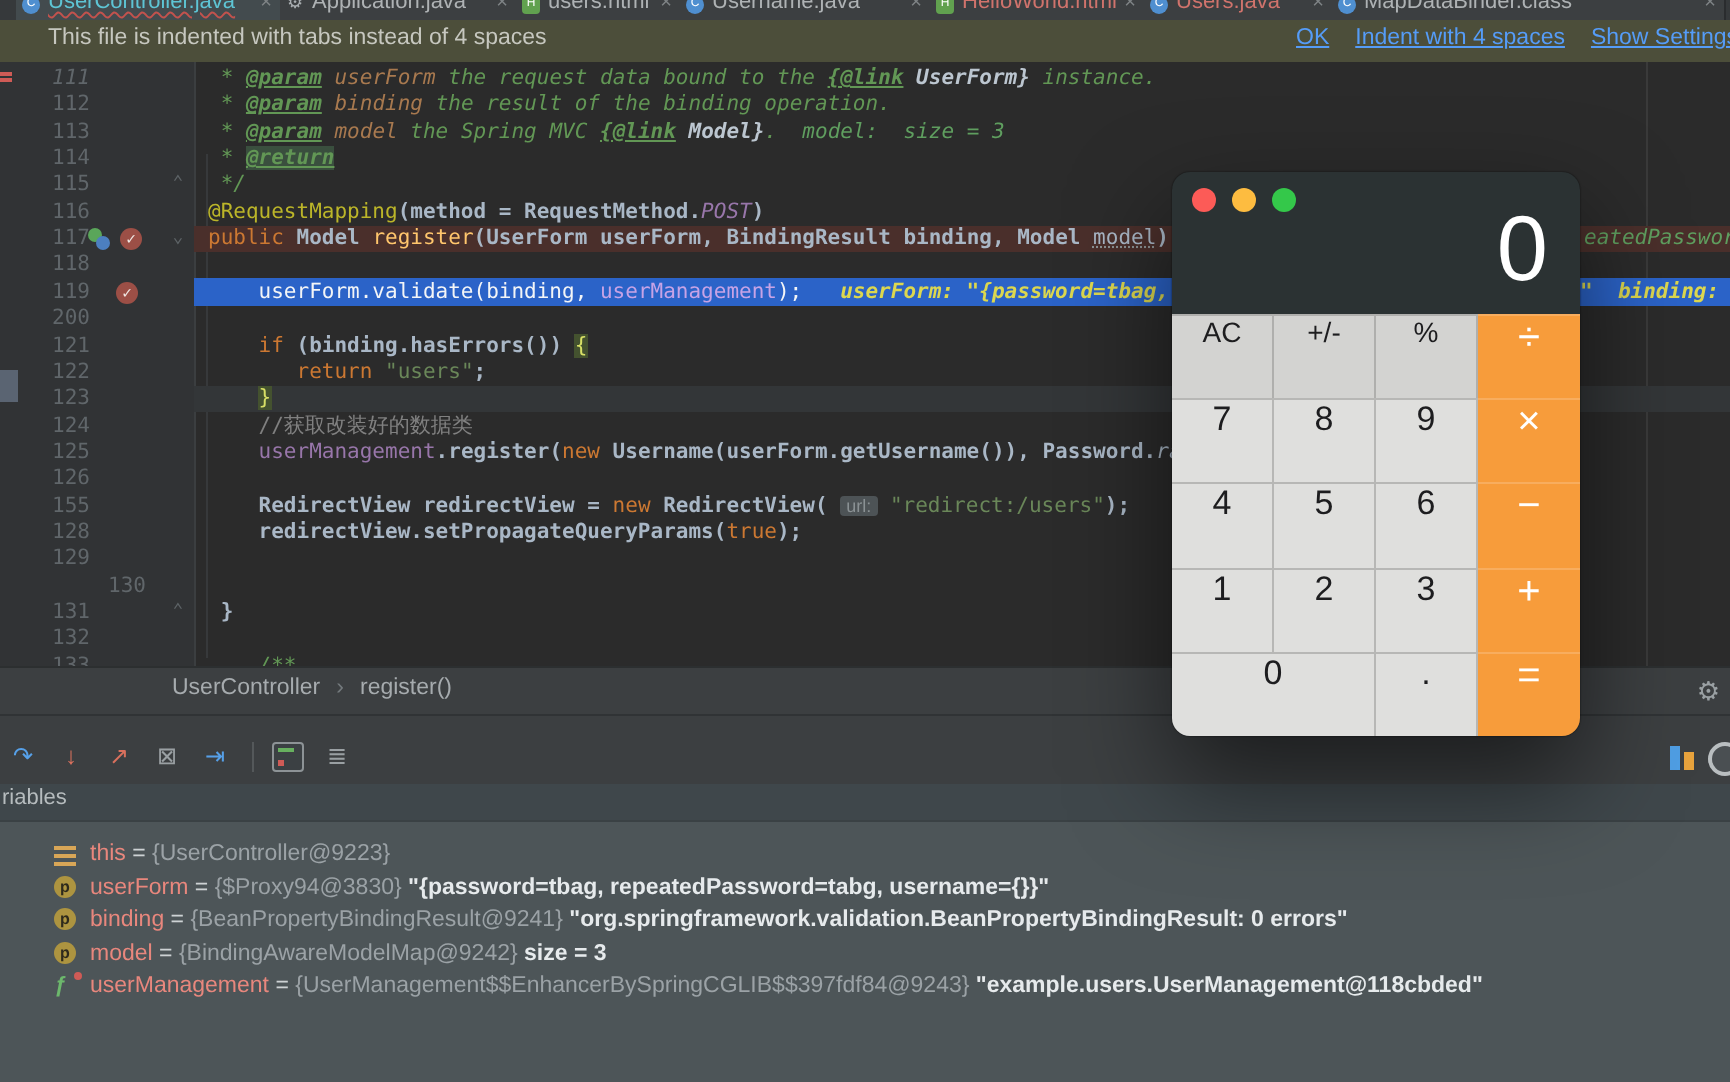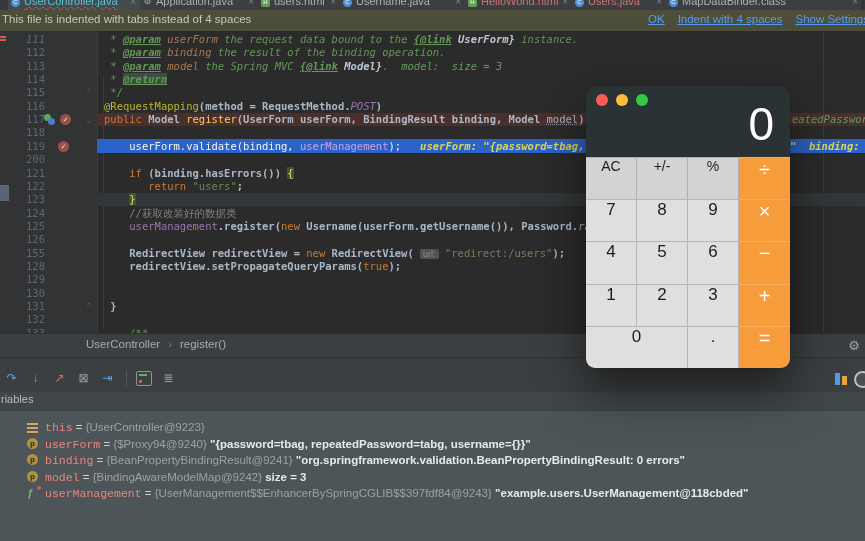--- a/index.html
+++ b/index.html
@@ -12,21 +12,21 @@
   .tlabel{position:absolute;top:-5px;left:16px;font-size:11px;color:#aeb2b4;white-space:nowrap;}
   .tlabel.terr{color:#d0736c;}
   .tlabel.tsel{color:#5ec4d4;text-decoration:underline wavy #c4524d 1px;text-underline-offset:1px;}
   .ticon{position:absolute;left:3px;top:-2px;width:9px;height:9px;font-size:6px;line-height:9px;text-align:center;color:#fff;}
   .ti-java-class,.ti-class-file{background:#4f8fd0;border-radius:50%;}
   .ti-html{background:#61a14f;border-radius:2px;}
   .ti-gear{color:#a8adb0;font-size:9px;top:-3px;}
   .tclose{position:absolute;right:4px;top:-4px;font-size:10px;color:#7f8486;}
   
   .notif{position:absolute;left:0;top:10px;width:865px;height:21px;background:#4c4e3a;border-bottom:1px solid #3e402f;}
-  .notif-msg{position:absolute;left:2px;top:3px;font-size:11.5px;color:#c6c7bf;}
+  .notif-msg{position:absolute;left:24px;top:3px;font-size:11.5px;color:#c6c7bf;}
   .notif-links{position:absolute;left:648px;top:3px;display:flex;gap:13px;white-space:nowrap;}
   .notif-links a{font-size:11.5px;color:#559cf7;text-decoration:underline;cursor:pointer;}
   
   .editor{position:absolute;left:0;top:31px;width:865px;height:302px;background:#2b2b2b;overflow:hidden;
           font-family:"DejaVu Sans Mono",monospace;font-size:10.5px;}
   .gutter-bg{position:absolute;left:0;top:0;bottom:0;width:97px;background:#313335;border-right:1px solid #3b3e40;}
   .red-mark{position:absolute;left:0;width:6px;height:2px;background:#cf5b56;}
   .slate-block{position:absolute;left:0;top:154px;width:9px;height:16px;background:#5a6472;}
   .indent-guide{position:absolute;left:103px;top:46px;width:1px;height:252px;background:#37393b;}
   .margin-guide{position:absolute;left:823px;top:0;bottom:0;width:1px;background:#3a3a3a;}
@@ -84,21 +84,21 @@
   .fi-b1{position:absolute;left:2px;top:2px;width:5px;height:12px;background:#4f9ee3;}
   .fi-b2{position:absolute;left:9px;top:5px;width:5px;height:9px;background:#e8a33d;}
   .thread-circle{position:absolute;right:-6px;top:13px;width:13px;height:13px;border-radius:50%;
                  border:2px solid #b9bec0;background:#4a4f52;}
   
   .variables{position:absolute;left:0;top:392px;width:865px;height:149px;background:#4d5558;}
   .var-header{position:absolute;left:0;top:0;width:865px;height:18px;background:#3f474b;border-bottom:1px solid #3a4144;}
   .var-title{position:absolute;left:1px;top:1px;font-size:11px;color:#b6bcbe;}
   .vrow{position:absolute;left:0;right:0;height:16px;font-size:11.5px;line-height:16px;white-space:nowrap;cursor:default;}
   .vtext{position:absolute;left:45px;top:0;}
-  .v-name{color:#e8877d;font-family:Liberation Mono, monospace;}
+  .v-name{color:#e8877d;}
   .v-eq{color:#cdd2d4;}
   .v-type{color:#9ba2a6;}
   .v-val{color:#e6eaec;font-weight:bold;}
   .vicon{position:absolute;left:27px;top:2px;width:12px;height:12px;}
   .vi-this{top:4px;height:10px;width:11px;background:repeating-linear-gradient(#d8a657 0 2px,transparent 2px 4px);}
   .vi-param{width:11px;height:11px;border-radius:50%;background:#ad9440;color:#2e2a1c;
             font-weight:bold;font-size:8px;line-height:11px;text-align:center;}
   .vi-field{color:#6cb86c;font-style:italic;font-weight:bold;font-size:11px;line-height:12px;}
   .vi-dot{position:absolute;right:-2px;top:-1px;width:4px;height:4px;border-radius:50%;background:#cf5b56;}
   
@@ -218,21 +218,21 @@
         <div class="lnum" style="top: 188.9px;">125</div>
         <div class="cline" style="top: 188.9px;"><span class="seg-field">    userManagement</span><span class="seg-plain">.register(</span><span class="seg-kw">new</span><span class="seg-plain"> Username(userForm.getUsername()), Password.</span><span class="seg-plainit">raw</span></div>
         <div class="lnum" style="top: 202.25px;">126</div>
         <div class="cline" style="top: 202.25px;"></div>
         <div class="lnum" style="top: 215.6px;">155</div>
         <div class="cline" style="top: 215.6px;"><span class="seg-plain">    RedirectView redirectView = </span><span class="seg-kw">new</span><span class="seg-plain"> RedirectView( </span><span class="seg-chip">url:</span><span class="seg-plain"> </span><span class="seg-str">"redirect:/users"</span><span class="seg-plain">);</span></div>
         <div class="lnum" style="top: 228.95px;">128</div>
         <div class="cline" style="top: 228.95px;"><span class="seg-plain">    redirectView.setPropagateQueryParams(</span><span class="seg-kw">true</span><span class="seg-plain">);</span></div>
         <div class="lnum" style="top: 242.3px;">129</div>
         <div class="cline" style="top: 242.3px;"></div>
-        <div class="lnum" style="top: 255.65px;">130</div>
+        <div class="lnum" style="top: 255.65px; margin-left: 28px;">130</div>
         <div class="lnum" style="top: 269px;">131</div>
         <span class="fold" style="top: 269px;">⌃</span>
         <div class="cline" style="top: 269px;"><span class="seg-plain"> }</span></div>
         <div class="lnum" style="top: 282.35px;">132</div>
         <div class="cline" style="top: 282.35px;"></div>
         <div class="lnum" style="top: 295.7px;">133</div>
         <span class="fold" style="top: 295.7px;">⌄</span>
         <div class="cline" style="top: 295.7px;"><span class="seg-doc">    /**</span></div>
       </div>
   </div>
@@ -266,21 +266,21 @@
   <div class="variables">
     <div class="var-header">
       <span class="var-title">riables</span>
     </div>
   <div class="vrow" style="top: 27px;">
         <span class="vicon vi-this"></span>
         <span class="vtext"><span class="v-name">this</span><span class="v-eq"> = </span><span class="v-type">{UserController@9223}</span></span>
       </div>
       <div class="vrow" style="top: 43.6px;">
         <span class="vicon vi-param">p</span>
-        <span class="vtext"><span class="v-name">userForm</span><span class="v-eq"> = </span><span class="v-type">{$Proxy94@9240} </span><span class="v-val">"{password=tbag, repeatedPassword=tabg, username={}}"</span></span>
+        <span class="vtext"><span class="v-name">userForm</span><span class="v-eq"> = </span><span class="v-type">{$Proxy94@3830} </span><span class="v-val">"{password=tbag, repeatedPassword=tabg, username={}}"</span></span>
       </div>
       <div class="vrow" style="top: 60.2px;">
         <span class="vicon vi-param">p</span>
         <span class="vtext"><span class="v-name">binding</span><span class="v-eq"> = </span><span class="v-type">{BeanPropertyBindingResult@9241} </span><span class="v-val">"org.springframework.validation.BeanPropertyBindingResult: 0 errors"</span></span>
       </div>
       <div class="vrow" style="top: 76.8px;">
         <span class="vicon vi-param">p</span>
         <span class="vtext"><span class="v-name">model</span><span class="v-eq"> = </span><span class="v-type">{BindingAwareModelMap@9242} </span><span class="v-val"> size = 3</span></span>
       </div>
       <div class="vrow" style="top: 93.4px;">

